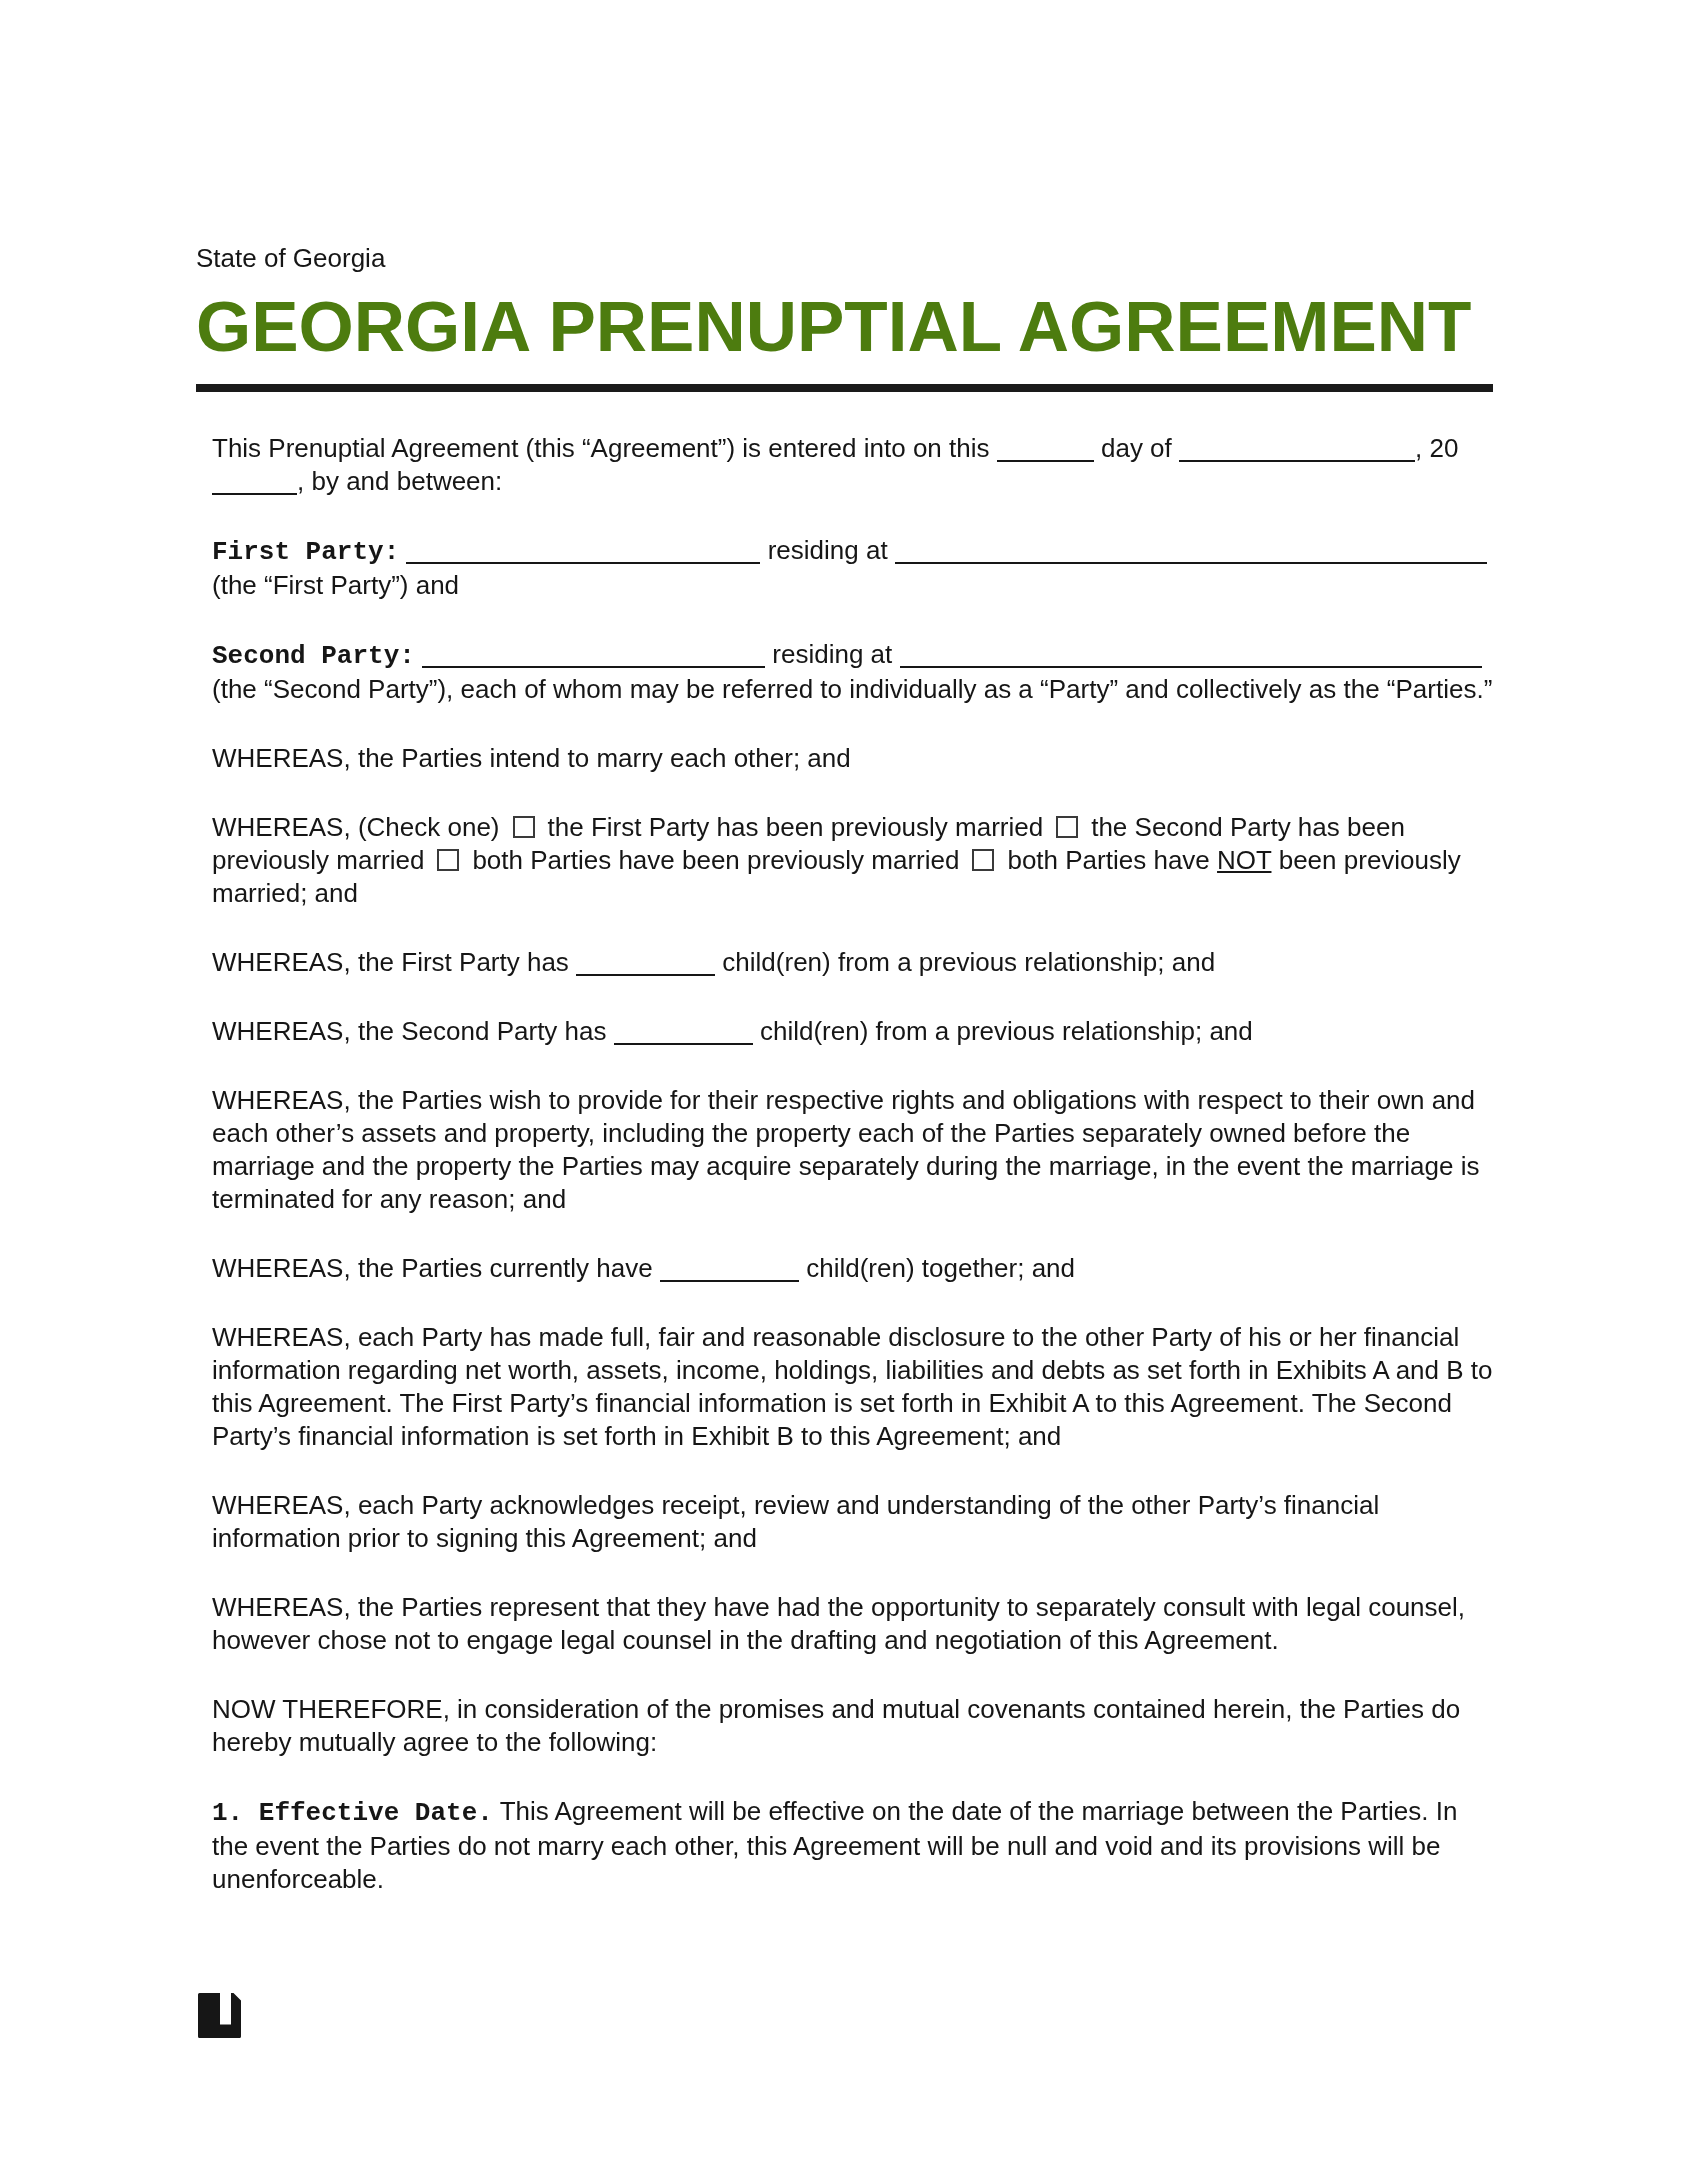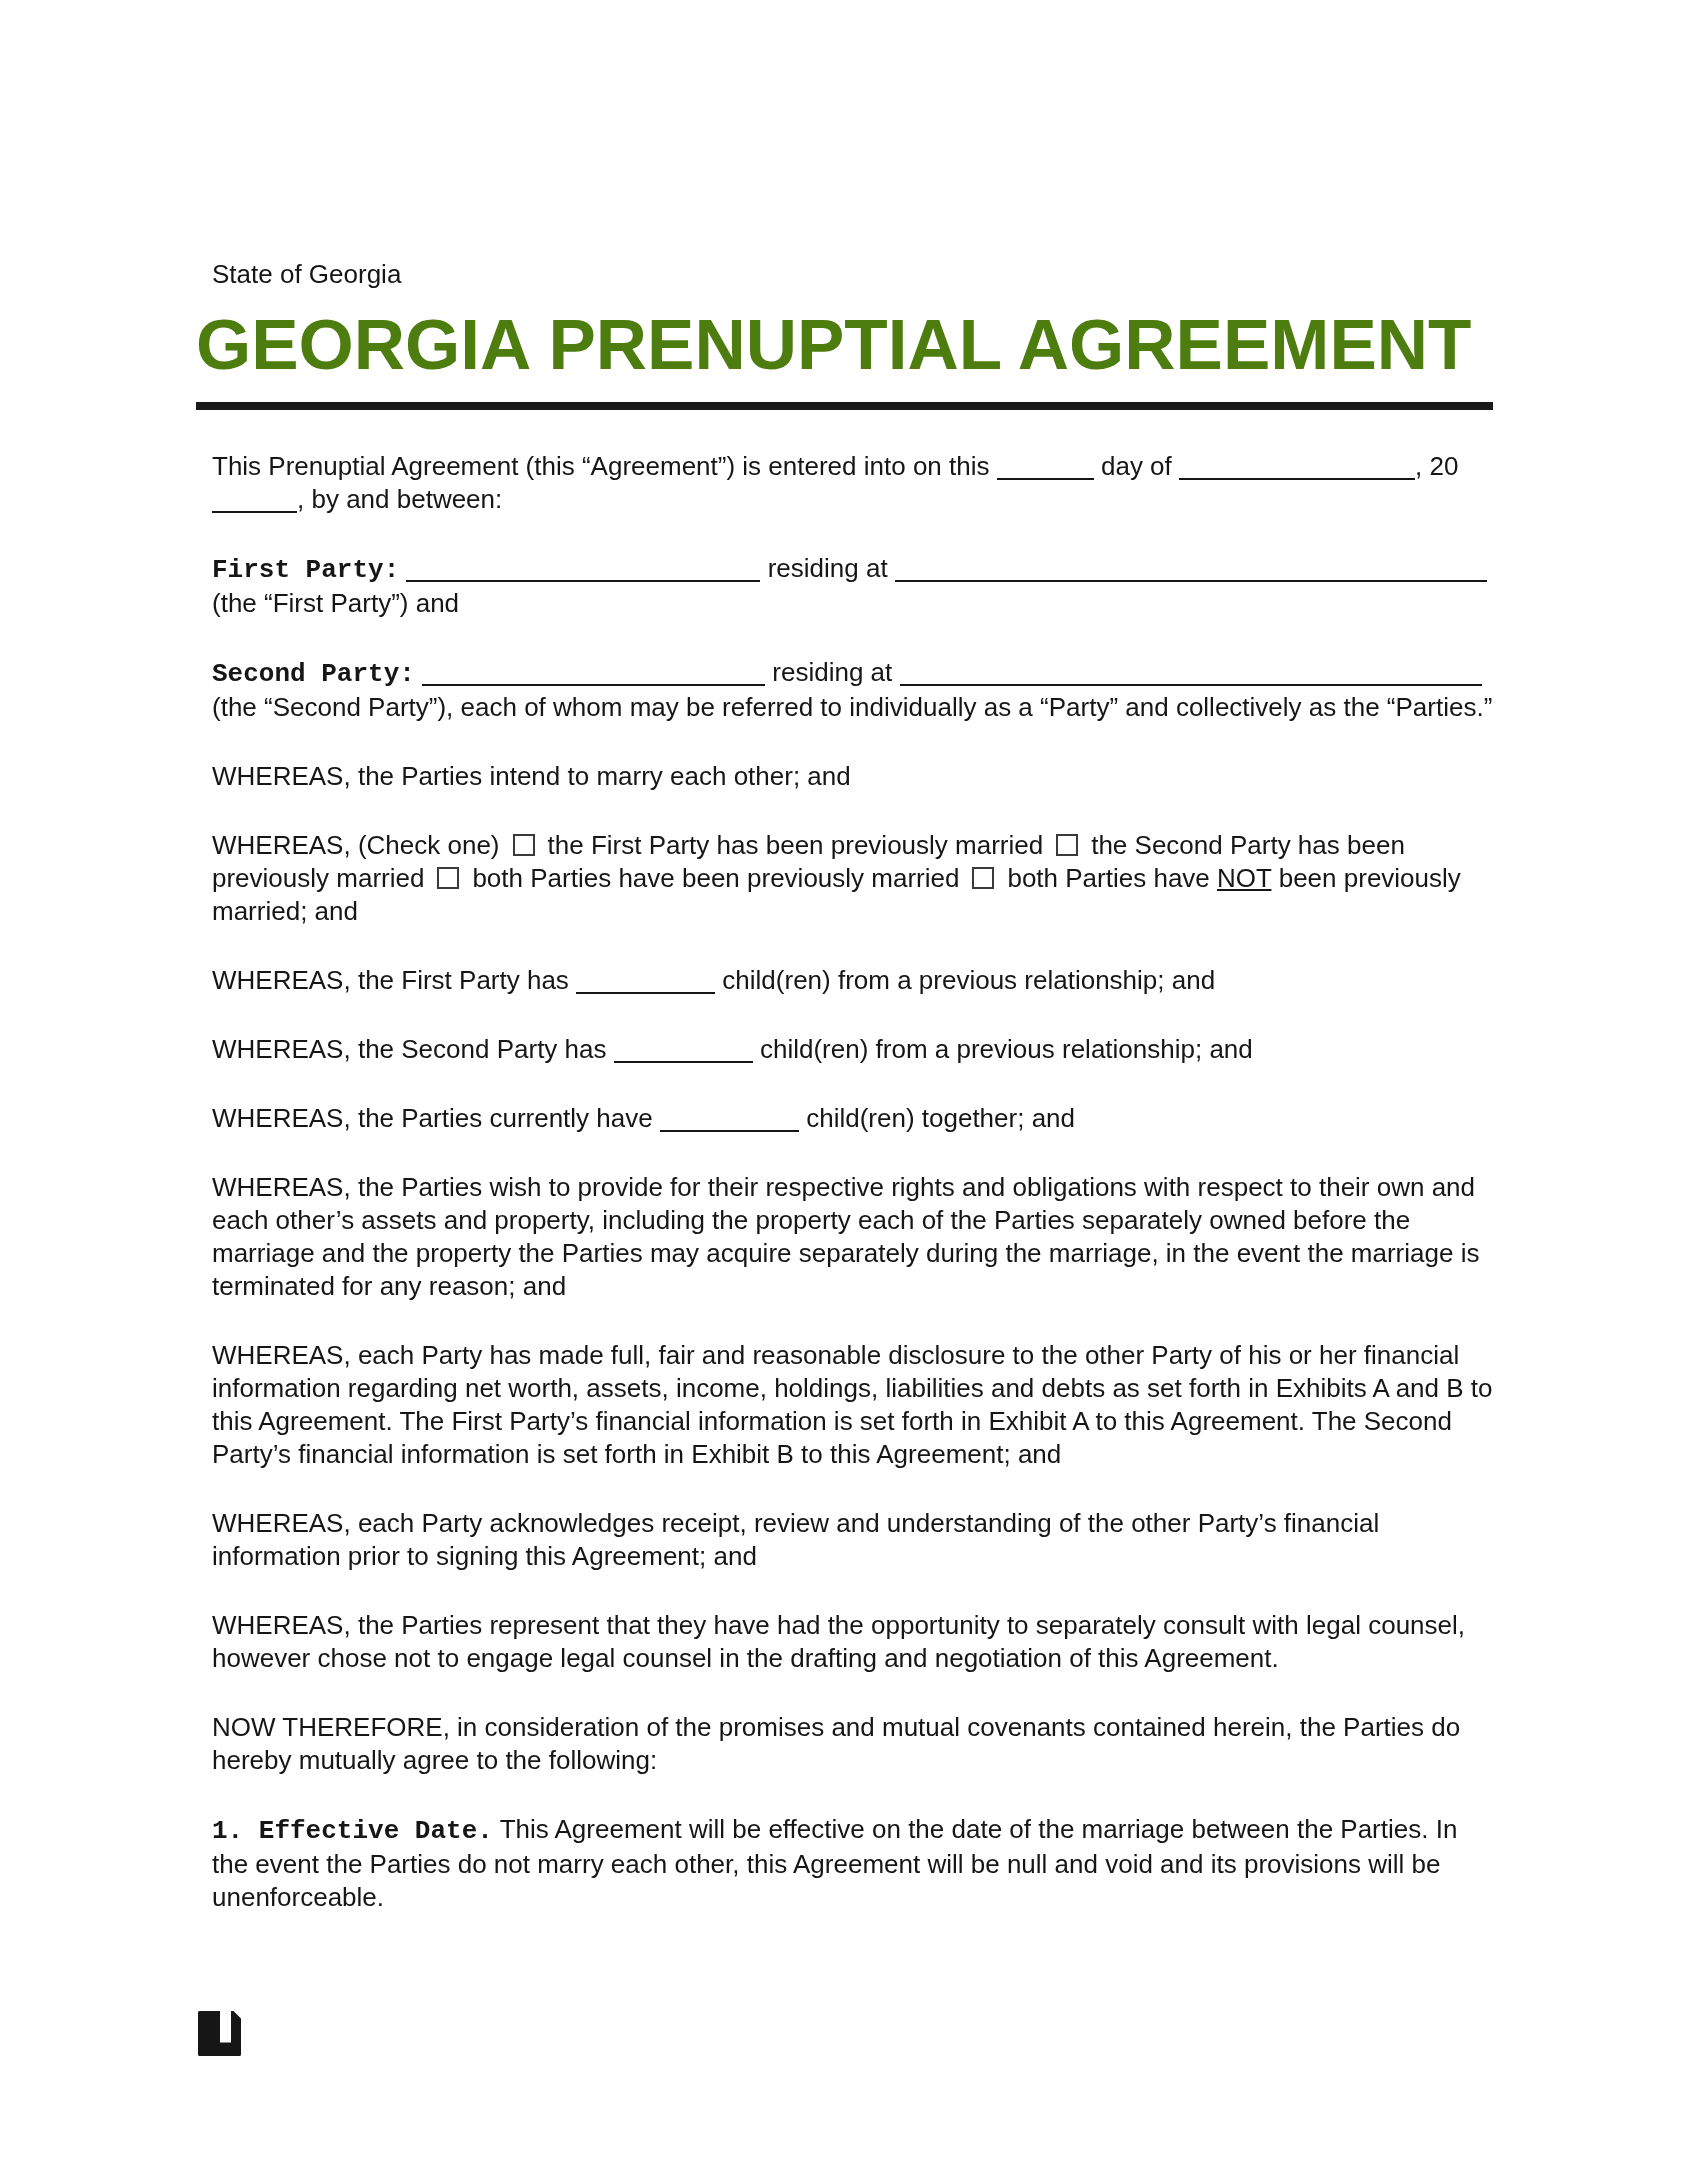--- a/index.html
+++ b/index.html
@@ -17,21 +17,21 @@
   }
   .content {
     position: absolute;
     left: 196px;
     top: 242px;
     width: 1297px;
   }
   .state-label {
     font-size: 26px;
     line-height: 33px;
-    margin: 16px;
+    margin: 0;
   }
   .doc-title {
     font-size: 71px;
     line-height: 75px;
     font-weight: bold;
     letter-spacing: 0px;
     white-space: nowrap;
     margin: 14px 0 0 0;
     color: #4d7c0f;
   }
@@ -117,25 +117,25 @@
       <span>been previously married; and</span></p>
 
     <p class="para"><span>WHEREAS, the First Party has</span>
       <span class="blank w-child"></span>
       <span>child(ren) from a previous relationship; and</span></p>
 
     <p class="para"><span>WHEREAS, the Second Party has</span>
       <span class="blank w-child"></span>
       <span>child(ren) from a previous relationship; and</span></p>
 
+    <p class="para">WHEREAS, the Parties wish to provide for their respective rights and obligations with respect to their own and each other’s assets and property, including the property each of the Parties separately owned before the marriage and the property the Parties may acquire separately during the marriage, in the event the marriage is terminated for any reason; and</p>
+
     <p class="para"><span>WHEREAS, the Parties currently have</span>
       <span class="blank w-child"></span>
       <span>child(ren) together; and</span></p>
-
-    <p class="para">WHEREAS, the Parties wish to provide for their respective rights and obligations with respect to their own and each other’s assets and property, including the property each of the Parties separately owned before the marriage and the property the Parties may acquire separately during the marriage, in the event the marriage is terminated for any reason; and</p>
 
     <p class="para">WHEREAS, each Party has made full, fair and reasonable disclosure to the other Party of his or her financial information regarding net worth, assets, income, holdings, liabilities and debts as set forth in Exhibits A and B to this Agreement. The First Party’s financial information is set forth in Exhibit A to this Agreement. The Second Party’s financial information is set forth in Exhibit B to this Agreement; and</p>
 
     <p class="para">WHEREAS, each Party acknowledges receipt, review and understanding of the other Party’s financial information prior to signing this Agreement; and</p>
 
     <p class="para">WHEREAS, the Parties represent that they have had the opportunity to separately consult with legal counsel, however chose not to engage legal counsel in the drafting and negotiation of this Agreement.</p>
 
     <p class="para">NOW THEREFORE, in consideration of the promises and mutual covenants contained herein, the Parties do hereby mutually agree to the following:</p>
 
     <p class="para"><b>1. Effective Date.</b>

